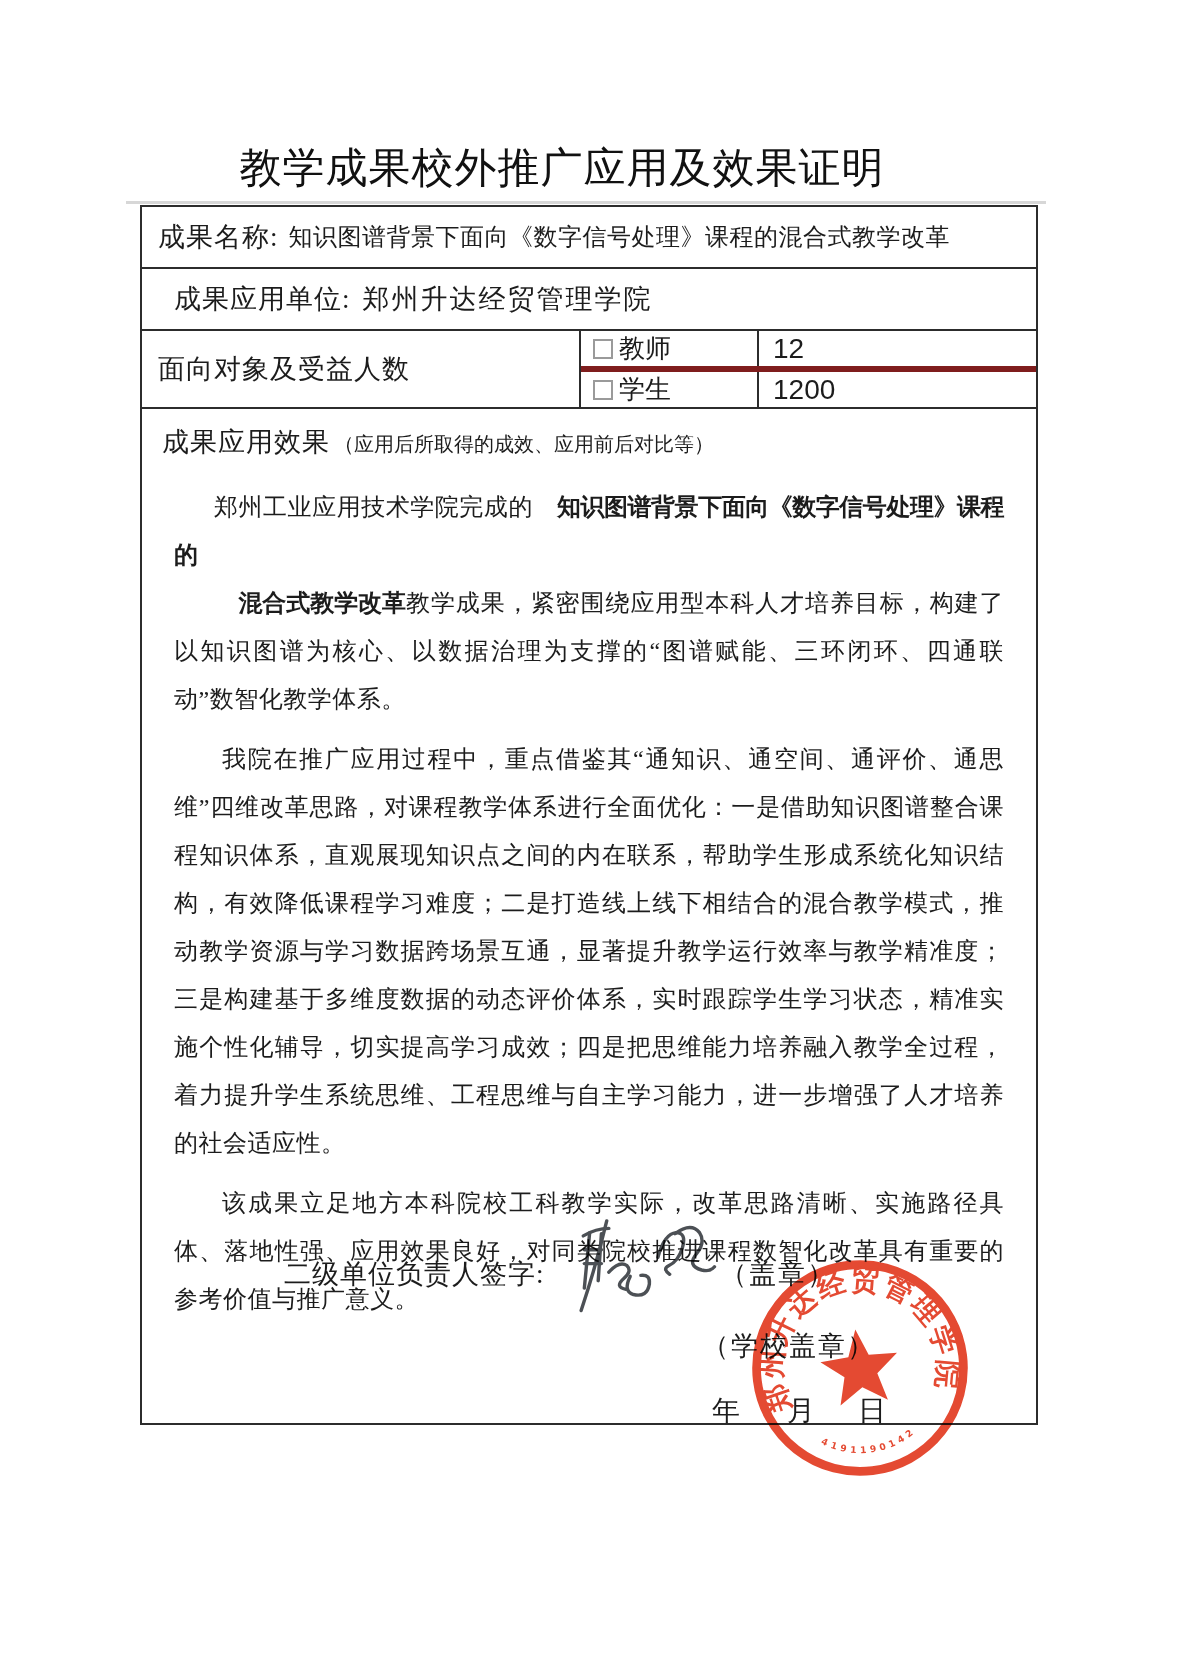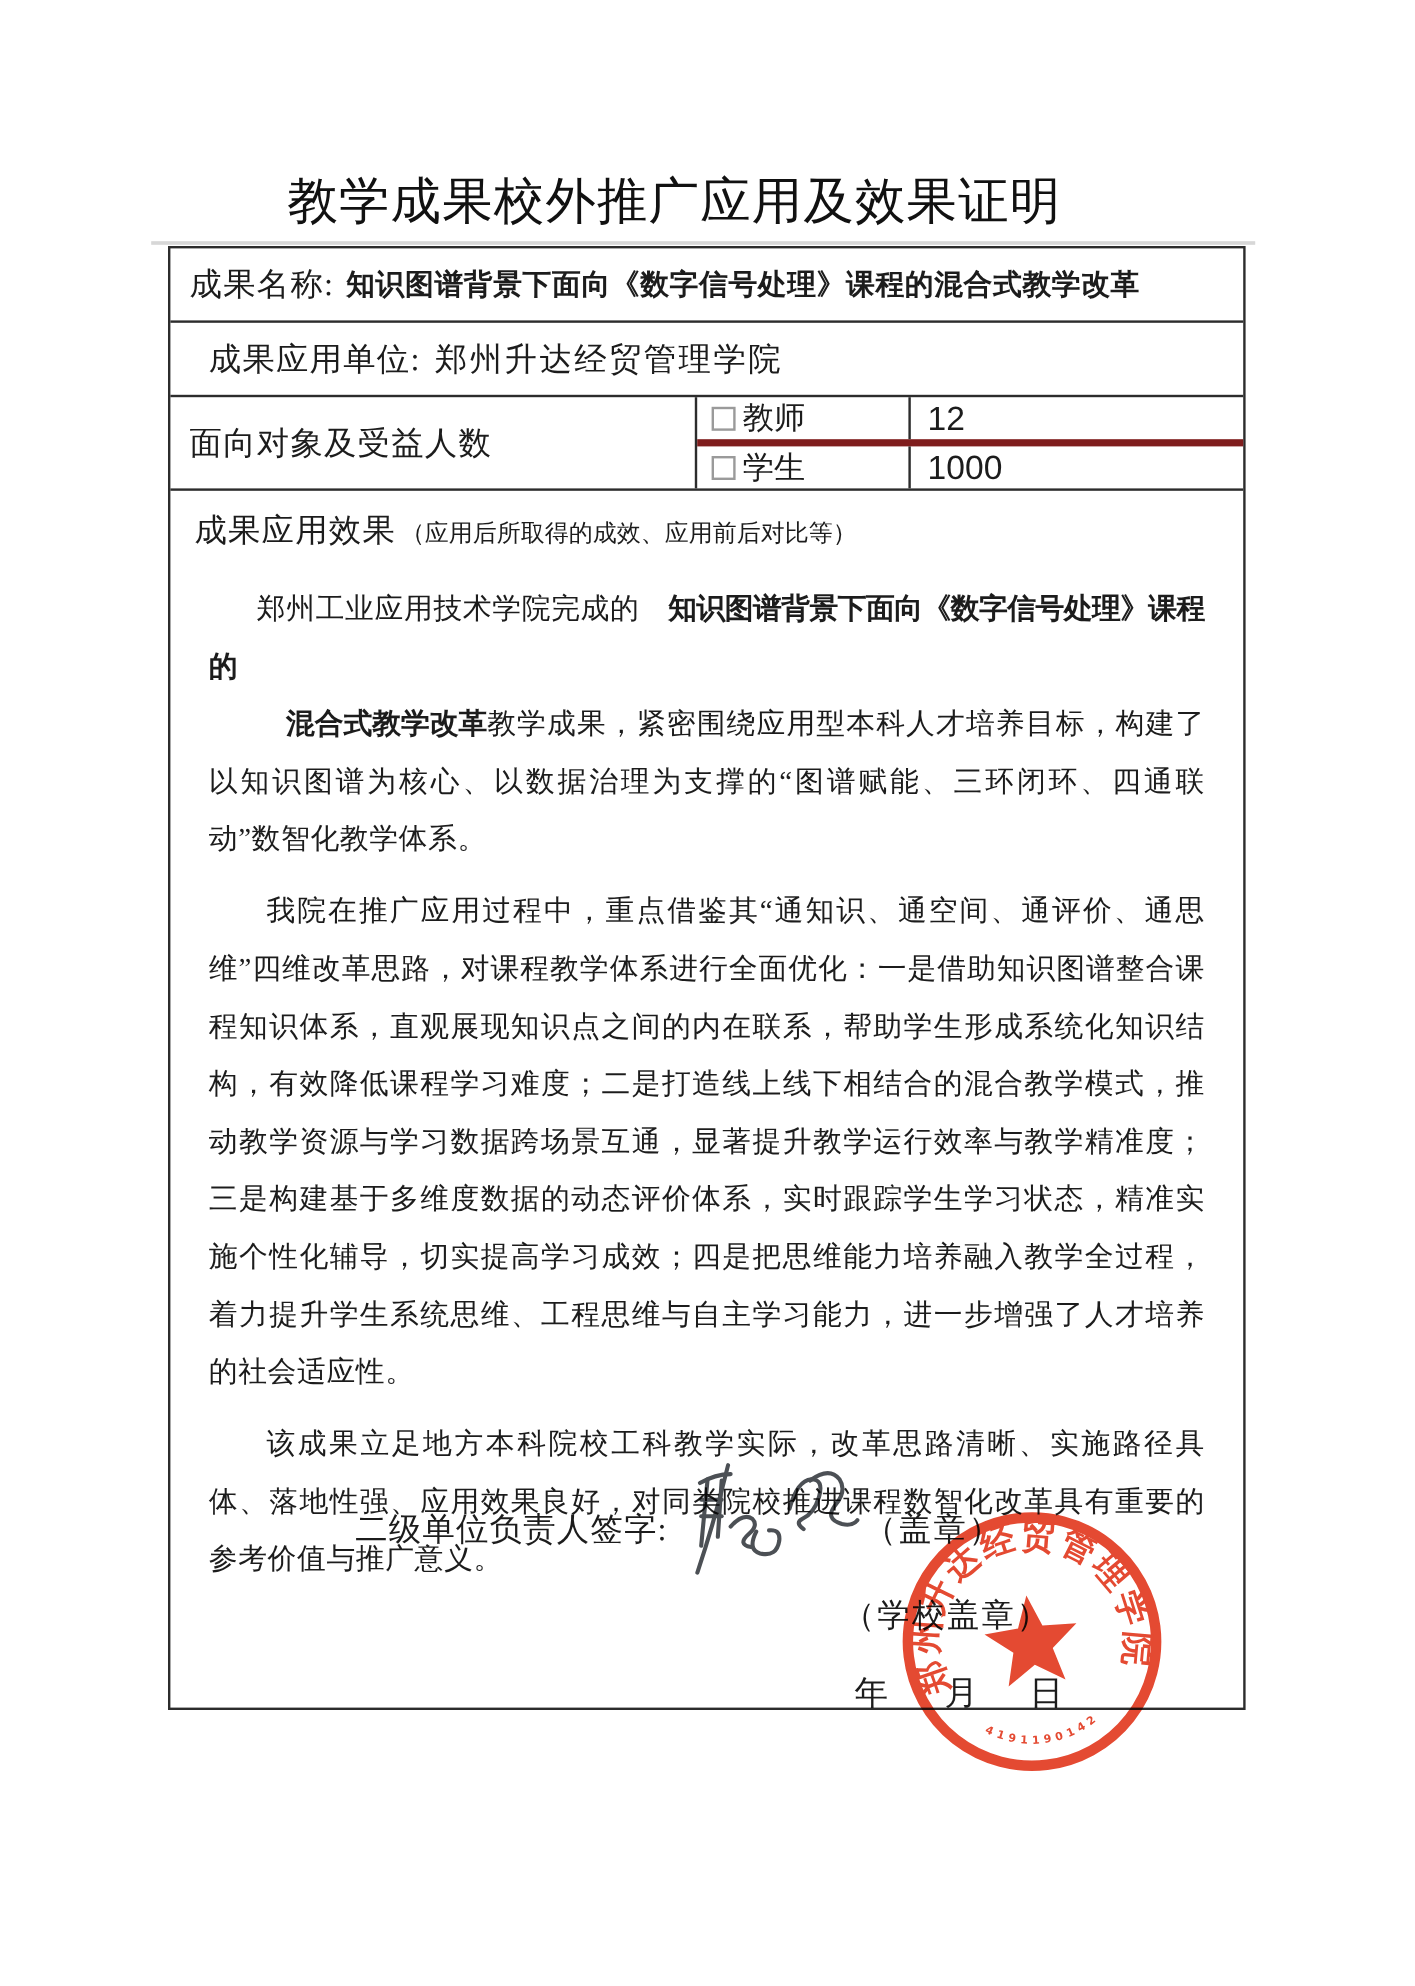--- a/index.html
+++ b/index.html
@@ -19,21 +19,21 @@
   .doc-table{
     position:absolute;top:205px;left:140px;width:898px;height:1220px;
     border:2px solid #2c2c2c;box-sizing:border-box;background:transparent;
   }
   .t-row{box-sizing:border-box;border-bottom:2px solid #2c2c2c;position:relative;}
   .row1{height:62px;display:flex;align-items:center;padding-left:16px;}
   .row2{height:62px;display:flex;align-items:center;padding-left:32px;}
   .row3{height:78px;display:flex;}
   .row4{height:1016px;border-bottom:none;padding:16px 20px 0 20px;box-sizing:border-box;}
   .cell-label{font-size:27px;letter-spacing:1px;}
-  .row1 .cell-value{font-size:24px;font-weight:700;margin-left:10px;letter-spacing:0.5px;}
+  .row1 .cell-value{font-size:24px;font-weight:400;margin-left:10px;letter-spacing:0.5px;}
   .row2 .cell-value{font-size:27px;margin-left:12px;letter-spacing:2px;}
   .r3-c1{width:439px;box-sizing:border-box;border-right:2px solid #2c2c2c;
          display:flex;align-items:center;padding-left:16px;}
   .r3-rest{flex:1;display:flex;flex-direction:column;}
   .r3-sub{flex:1;display:flex;box-sizing:border-box;}
   .r3-sub.first{border-bottom:6px solid #7f1d1d;}
   .r3-check{width:178px;box-sizing:border-box;border-right:2px solid #2c2c2c;
             display:flex;align-items:center;padding-left:12px;font-size:26px;}
   .r3-val{flex:1;display:flex;align-items:center;padding-left:14px;
           font-size:28px;font-family:Liberation Sans, sans-serif;}
@@ -42,21 +42,21 @@
     margin-right:6px;background:#fff;flex:none;
   }
   .row4-header{white-space:nowrap;margin-bottom:20px;line-height:34px;}
   .row4-header .h-main{font-size:27px;letter-spacing:1px;}
   .row4-header .h-note{font-size:20px;letter-spacing:0px;margin-top:11px;}
   #paragraphs{font-size:24px;line-height:48px;text-align:justify;
               text-justify:inter-character;letter-spacing:0.5px;}
   .para{margin:12px;}
   .gap{display:inline-block;height:1px;}
   .seg-bold{font-weight:bold;letter-spacing:-0.5px;}
-  .sig-label{position:absolute;left:296px;top:1256px;font-size:27px;letter-spacing:1px;}
+  .sig-label{position:absolute;left:284px;top:1256px;font-size:27px;letter-spacing:1px;}
   .seal-note{position:absolute;left:720px;top:1256px;font-size:27px;letter-spacing:2px;}
   .school-seal-note{position:absolute;left:702px;top:1328px;font-size:27px;letter-spacing:2px;}
   .date-char{position:absolute;top:1392px;font-size:28px;}
   .d-year{left:712px;}
   .d-month{left:787px;}
   .d-day{left:858px;}
   .signature-svg{
     position:absolute;left:568px;top:1206px;width:150px;height:112px;
     opacity:.88;mix-blend-mode:multiply;
   }
@@ -96,21 +96,21 @@
             <span class="checkbox"></span>
             <span>教师</span>
           </div>
           <div class="r3-val">12</div>
         </div>
         <div class="r3-sub">
           <div class="r3-check">
             <span class="checkbox"></span>
             <span>学生</span>
           </div>
-          <div class="r3-val">1000</div>
+          <div class="r3-val">1200</div>
         </div>
       </div>
     </div>
 
     <div class="t-row row4">
       <div class="row4-header">
         <span class="h-main">成果应用效果</span>
         <span class="h-note">（应用后所取得的成效、应用前后对比等）</span>
       </div>
       <div id="paragraphs">

